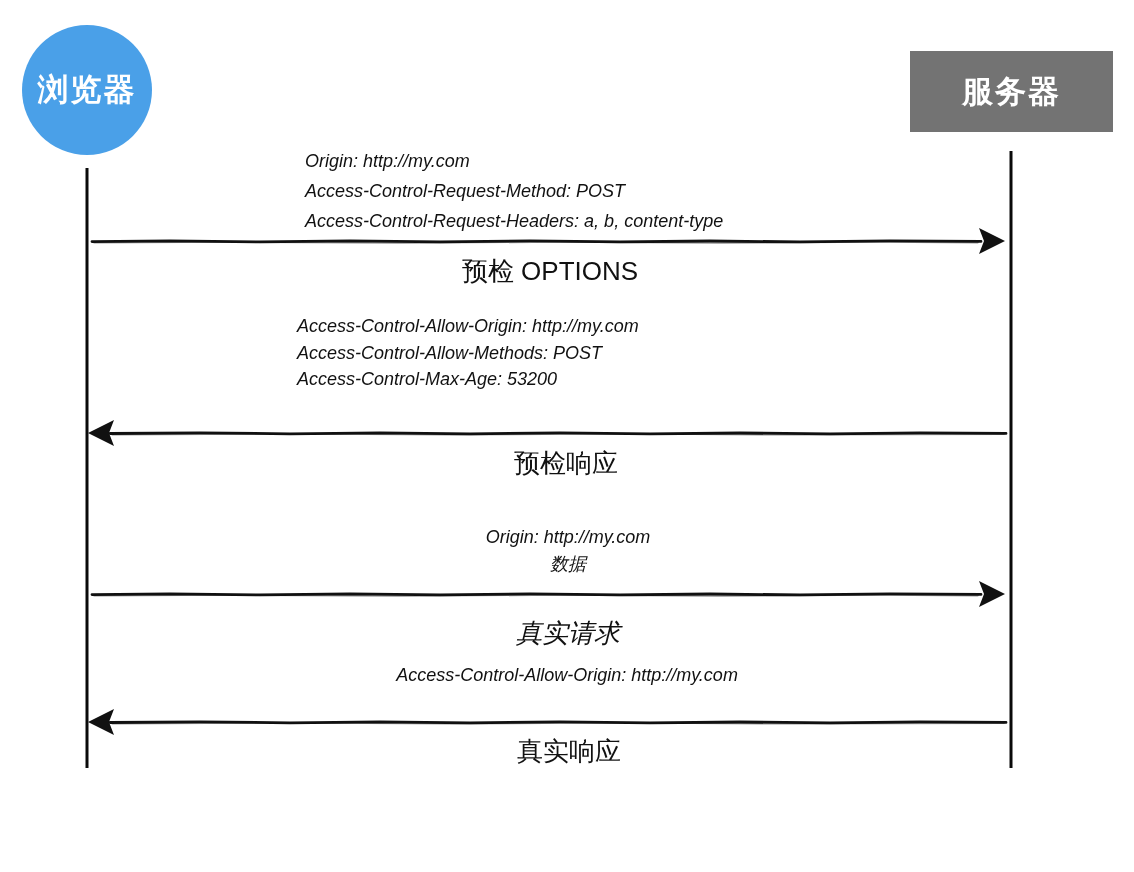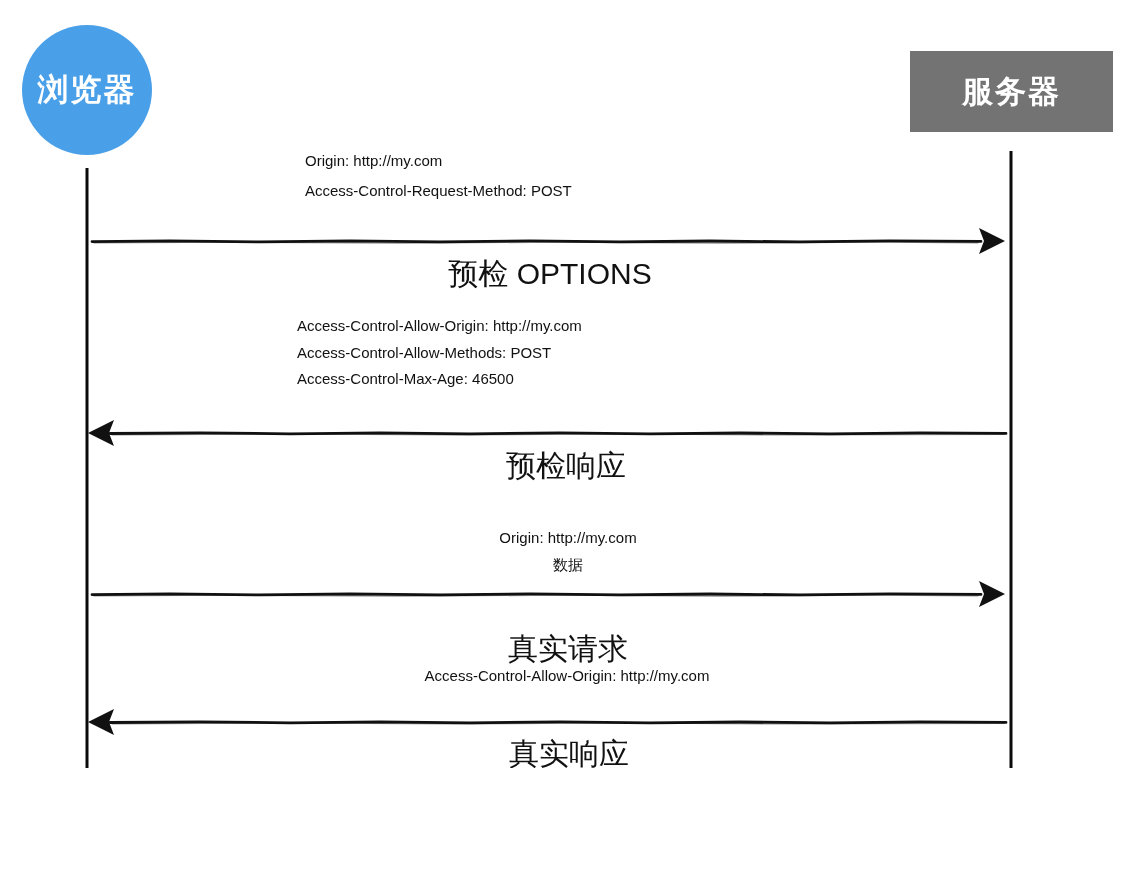--- a/index.html
+++ b/index.html
@@ -33,31 +33,32 @@
     border-radius: 50%;
     background: #4aa0e8;
   }
   .actor-server {
     left: 910px; top: 51px;
     width: 203px; height: 81px;
     background: #737373;
   }
   .msg-block {
     position: absolute;
-    font-size: 15px;
+    font-size: 18px;
     white-space: nowrap;
+    font-style: italic;
   }
   .msg-block.centered {
     transform: translateX(-50%);
     text-align: center;
   }
   .msg-label {
     position: absolute;
     transform: translateX(-50%);
-    font-size: 30px;
+    font-size: 26px;
     white-space: nowrap;
   }
   .lh30 { line-height: 30px; }
   .lh27 { line-height: 26.6px; }
   .lh27b { line-height: 27px; }
   .watermark {
     position: absolute;
     right: 21px;
     top: 828px;
     font-size: 12px;
@@ -103,35 +104,36 @@
   <div class="actor actor-browser">
     <span>浏览器</span>
   </div>
   <div class="actor actor-server">
     <span>服务器</span>
   </div>
 
   <div class="msg-block lh30" style="left:305px; top:146px;">
     <div>Origin: http://my.com</div>
     <div>Access-Control-Request-Method: POST</div>
+    <div>Access-Control-Request-Headers: a, b, content-type</div>
   </div>
   <div class="msg-label" style="left:550px; top:254px;">预检 OPTIONS</div>
 
   <div class="msg-block lh27" style="left:297px; top:313px;">
     <div>Access-Control-Allow-Origin: http://my.com</div>
     <div>Access-Control-Allow-Methods: POST</div>
-    <div>Access-Control-Max-Age: 46500</div>
+    <div>Access-Control-Max-Age: 53200</div>
   </div>
   <div class="msg-label" style="left:566px; top:446px;">预检响应</div>
 
   <div class="msg-block lh27b centered" style="left:568px; top:524px;">
     <div>Origin: http://my.com</div>
     <div>数据</div>
   </div>
-  <div class="msg-label" style="left:568px; top:629px;">真实请求</div>
+  <div class="msg-label" style="left:568px; top:616px;font-style:italic;">真实请求</div>
 
   <div class="msg-block lh27b centered" style="left:567px; top:662px;">
     <div>Access-Control-Allow-Origin: http://my.com</div>
   </div>
   <div class="msg-label" style="left:569px; top:734px;">真实响应</div>
 
   <div class="watermark">@稀土掘金技术社区</div>
 
 </div>
 

